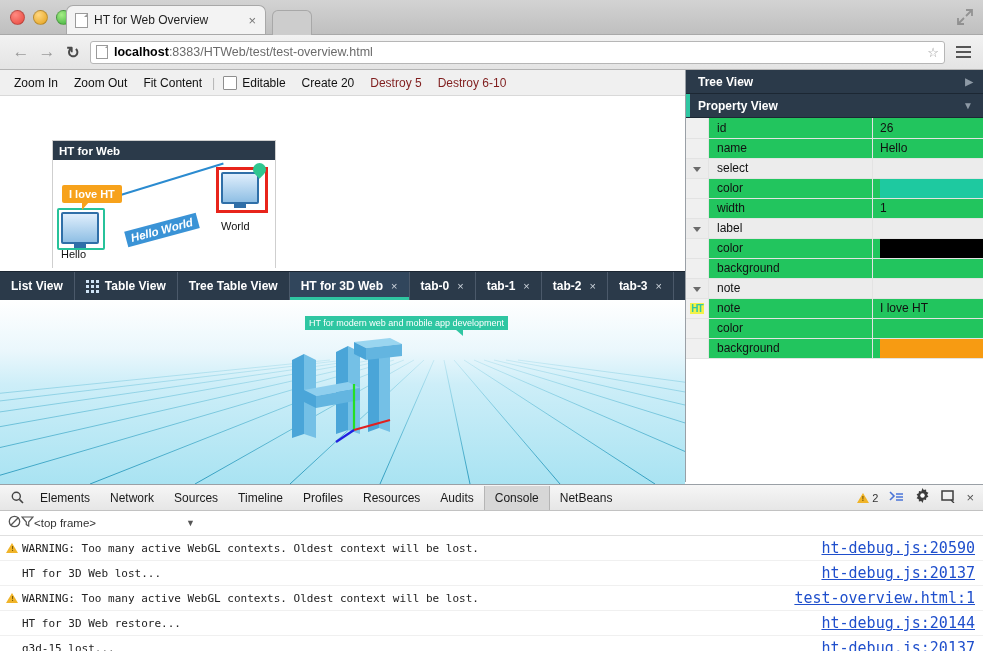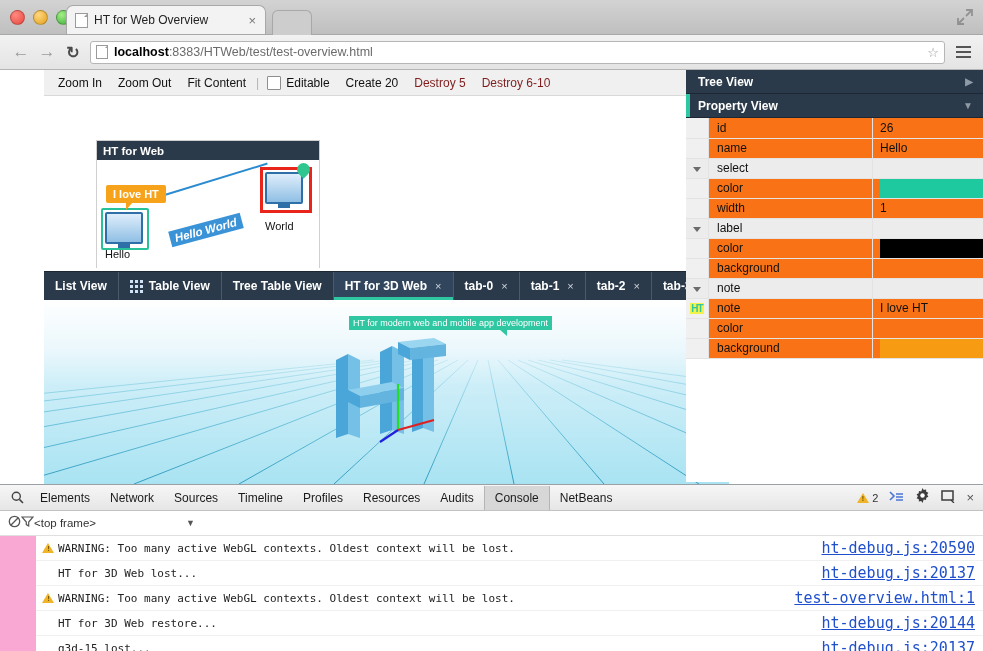--- a/index.html
+++ b/index.html
@@ -118,21 +118,20 @@
     display: flex; flex-direction: column; justify-content: center;
     align-items: center; gap: 3px;
   }
   .menu-btn i { display: block; width: 15px; height: 2px; background: #555; }
 
   
   .app {
     position: relative;
     height: 412px;
     background: #fff;
-    margin-left: 44px;
   }
   .app-left {
     position: absolute; left: 0; top: 0;
     width: 686px; height: 412px;
     border-right: 1px solid #9aa0a6;
     box-sizing: border-box;
     background: #fff;
   }
   .app-toolbar {
     height: 25px;
@@ -337,21 +336,21 @@
     border-bottom: 1px solid #1c2733;
   }
   .panel-head.accent:before {
     content: ""; position: absolute; left: 0; top: 0; bottom: 0;
     width: 4px; background: #2fc6a2;
   }
   .panel-head .caret {
     margin-left: auto; margin-right: 10px;
     color: #8e9aa6; font-size: 10px;
   }
-  .prop-table { width: 100%; border-collapse: collapse; background: #f97316; padding-left: 48px; }
+  .prop-table { width: 100%; border-collapse: collapse; background: #22c55e; padding-left: 48px; }
   .prop-table tr { height: 20px; }
   .prop-table td {
     font-size: 12px; color: #111;
     border-bottom: 1px solid #e3e3e3;
     padding: 0;
   }
   td.c-gutter { width: 22px; background: #f0f0f0; border-right: 1px solid #e3e3e3; text-align: center; }
   td.c-key { width: 155px; padding-left: 8px; border-right: 1px solid #e3e3e3; }
   td.c-val { padding-left: 7px; }
   tr.grp td { background: #ececec; }
@@ -415,21 +414,21 @@
   .dt-filterbar {
     height: 24px;
     background: #fff;
     border-bottom: 1px solid #e0e0e0;
     display: flex; align-items: center; gap: 0;
     padding-left: 8px;
   }
   .dt-filterbar .lbl { font-size: 11.5px; color: #333; }
   .dt-filterbar .caret { color: #555; font-size: 9px; margin-left: 90px; }
   .console {
-    height: 116px; overflow: hidden; background: #fff; margin-left: 36px;
+    height: 116px; overflow: hidden; background: #fff;
   }
   .cmsg {
     display: flex; align-items: center;
     height: 24px;
     border-bottom: 1px solid #f0f0f0;
     padding: 0 8px 0 6px;
     font-family: "DejaVu Sans Mono", monospace;
     font-size: 11px; color: #222;
   }
   .cmsg .ico { width: 16px; flex: none; display: flex; align-items: center; }

